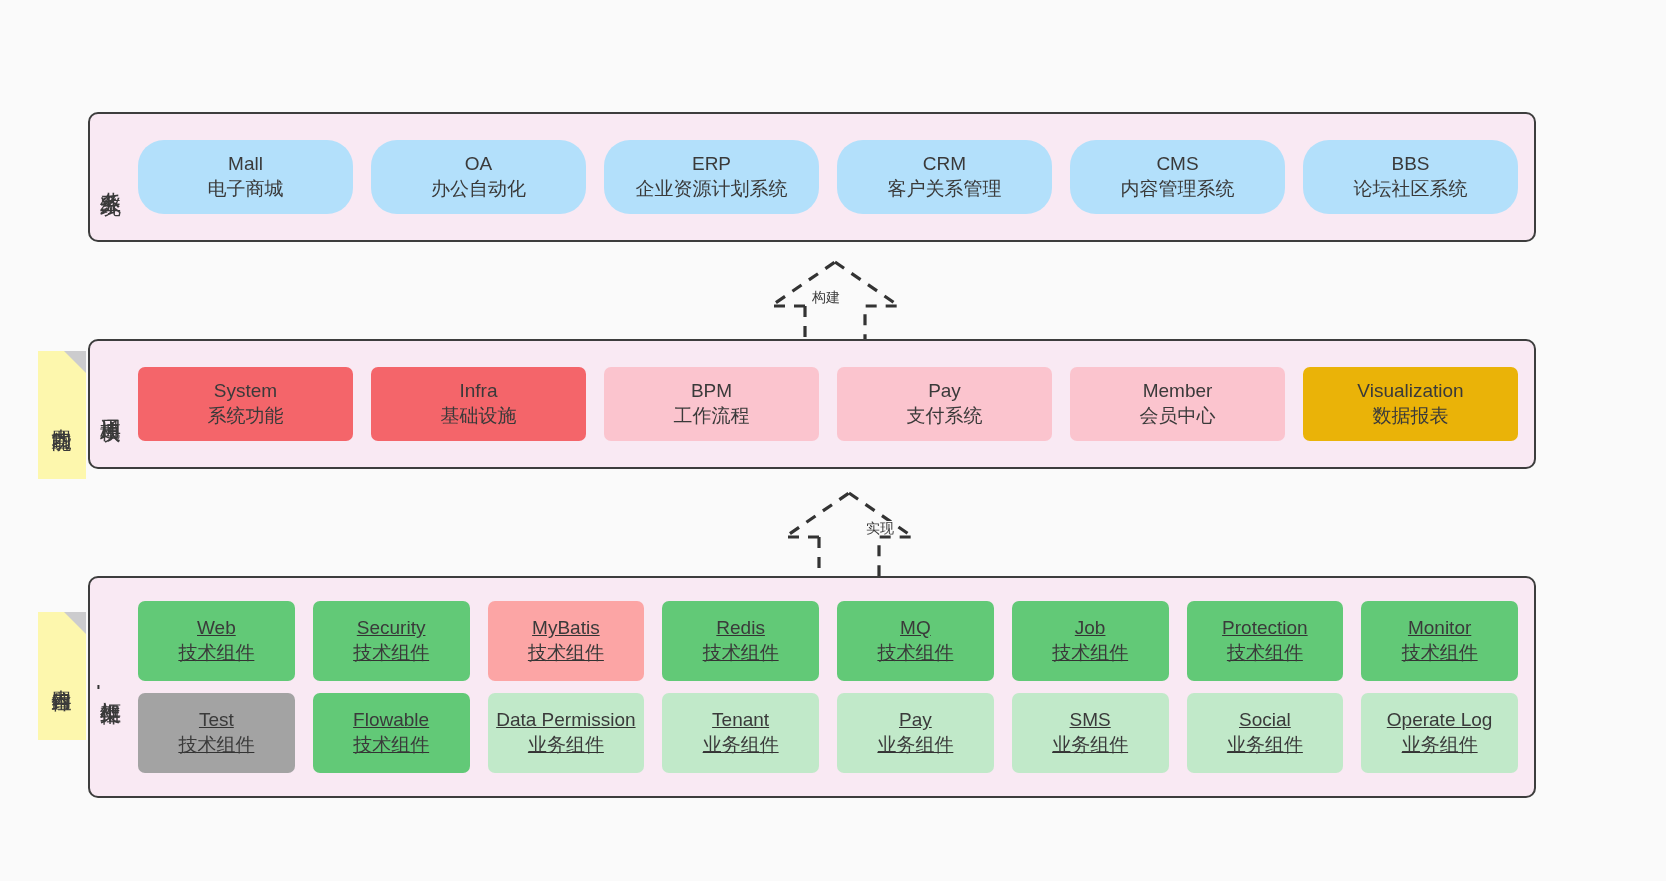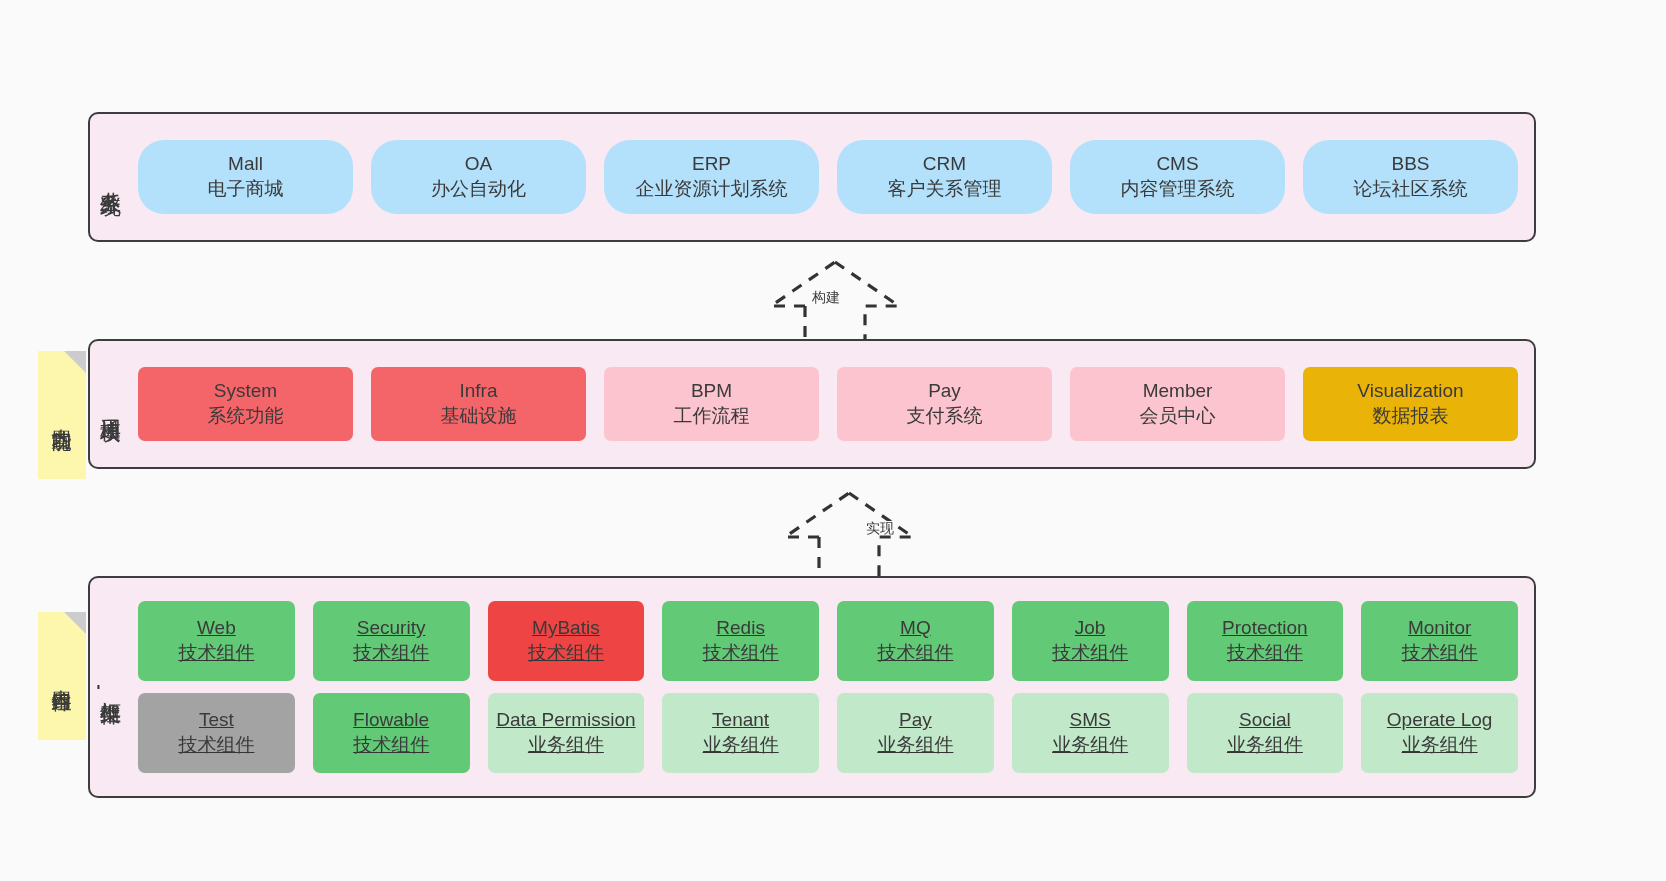--- a/index.html
+++ b/index.html
@@ -227,21 +227,21 @@
   <div class="layer-body">
     <div class="row">
       <div class="cell" style="background:#62c977">
         <span class="en">Web</span>
         <span class="cn">技术组件</span>
       </div>
       <div class="cell" style="background:#62c977">
         <span class="en">Security</span>
         <span class="cn">技术组件</span>
       </div>
-      <div class="cell" style="background:#ef4444">
+      <div class="cell" style="background:#fca5a5">
         <span class="en">MyBatis</span>
         <span class="cn">技术组件</span>
       </div>
       <div class="cell" style="background:#62c977">
         <span class="en">Redis</span>
         <span class="cn">技术组件</span>
       </div>
       <div class="cell" style="background:#62c977">
         <span class="en">MQ</span>
         <span class="cn">技术组件</span>

